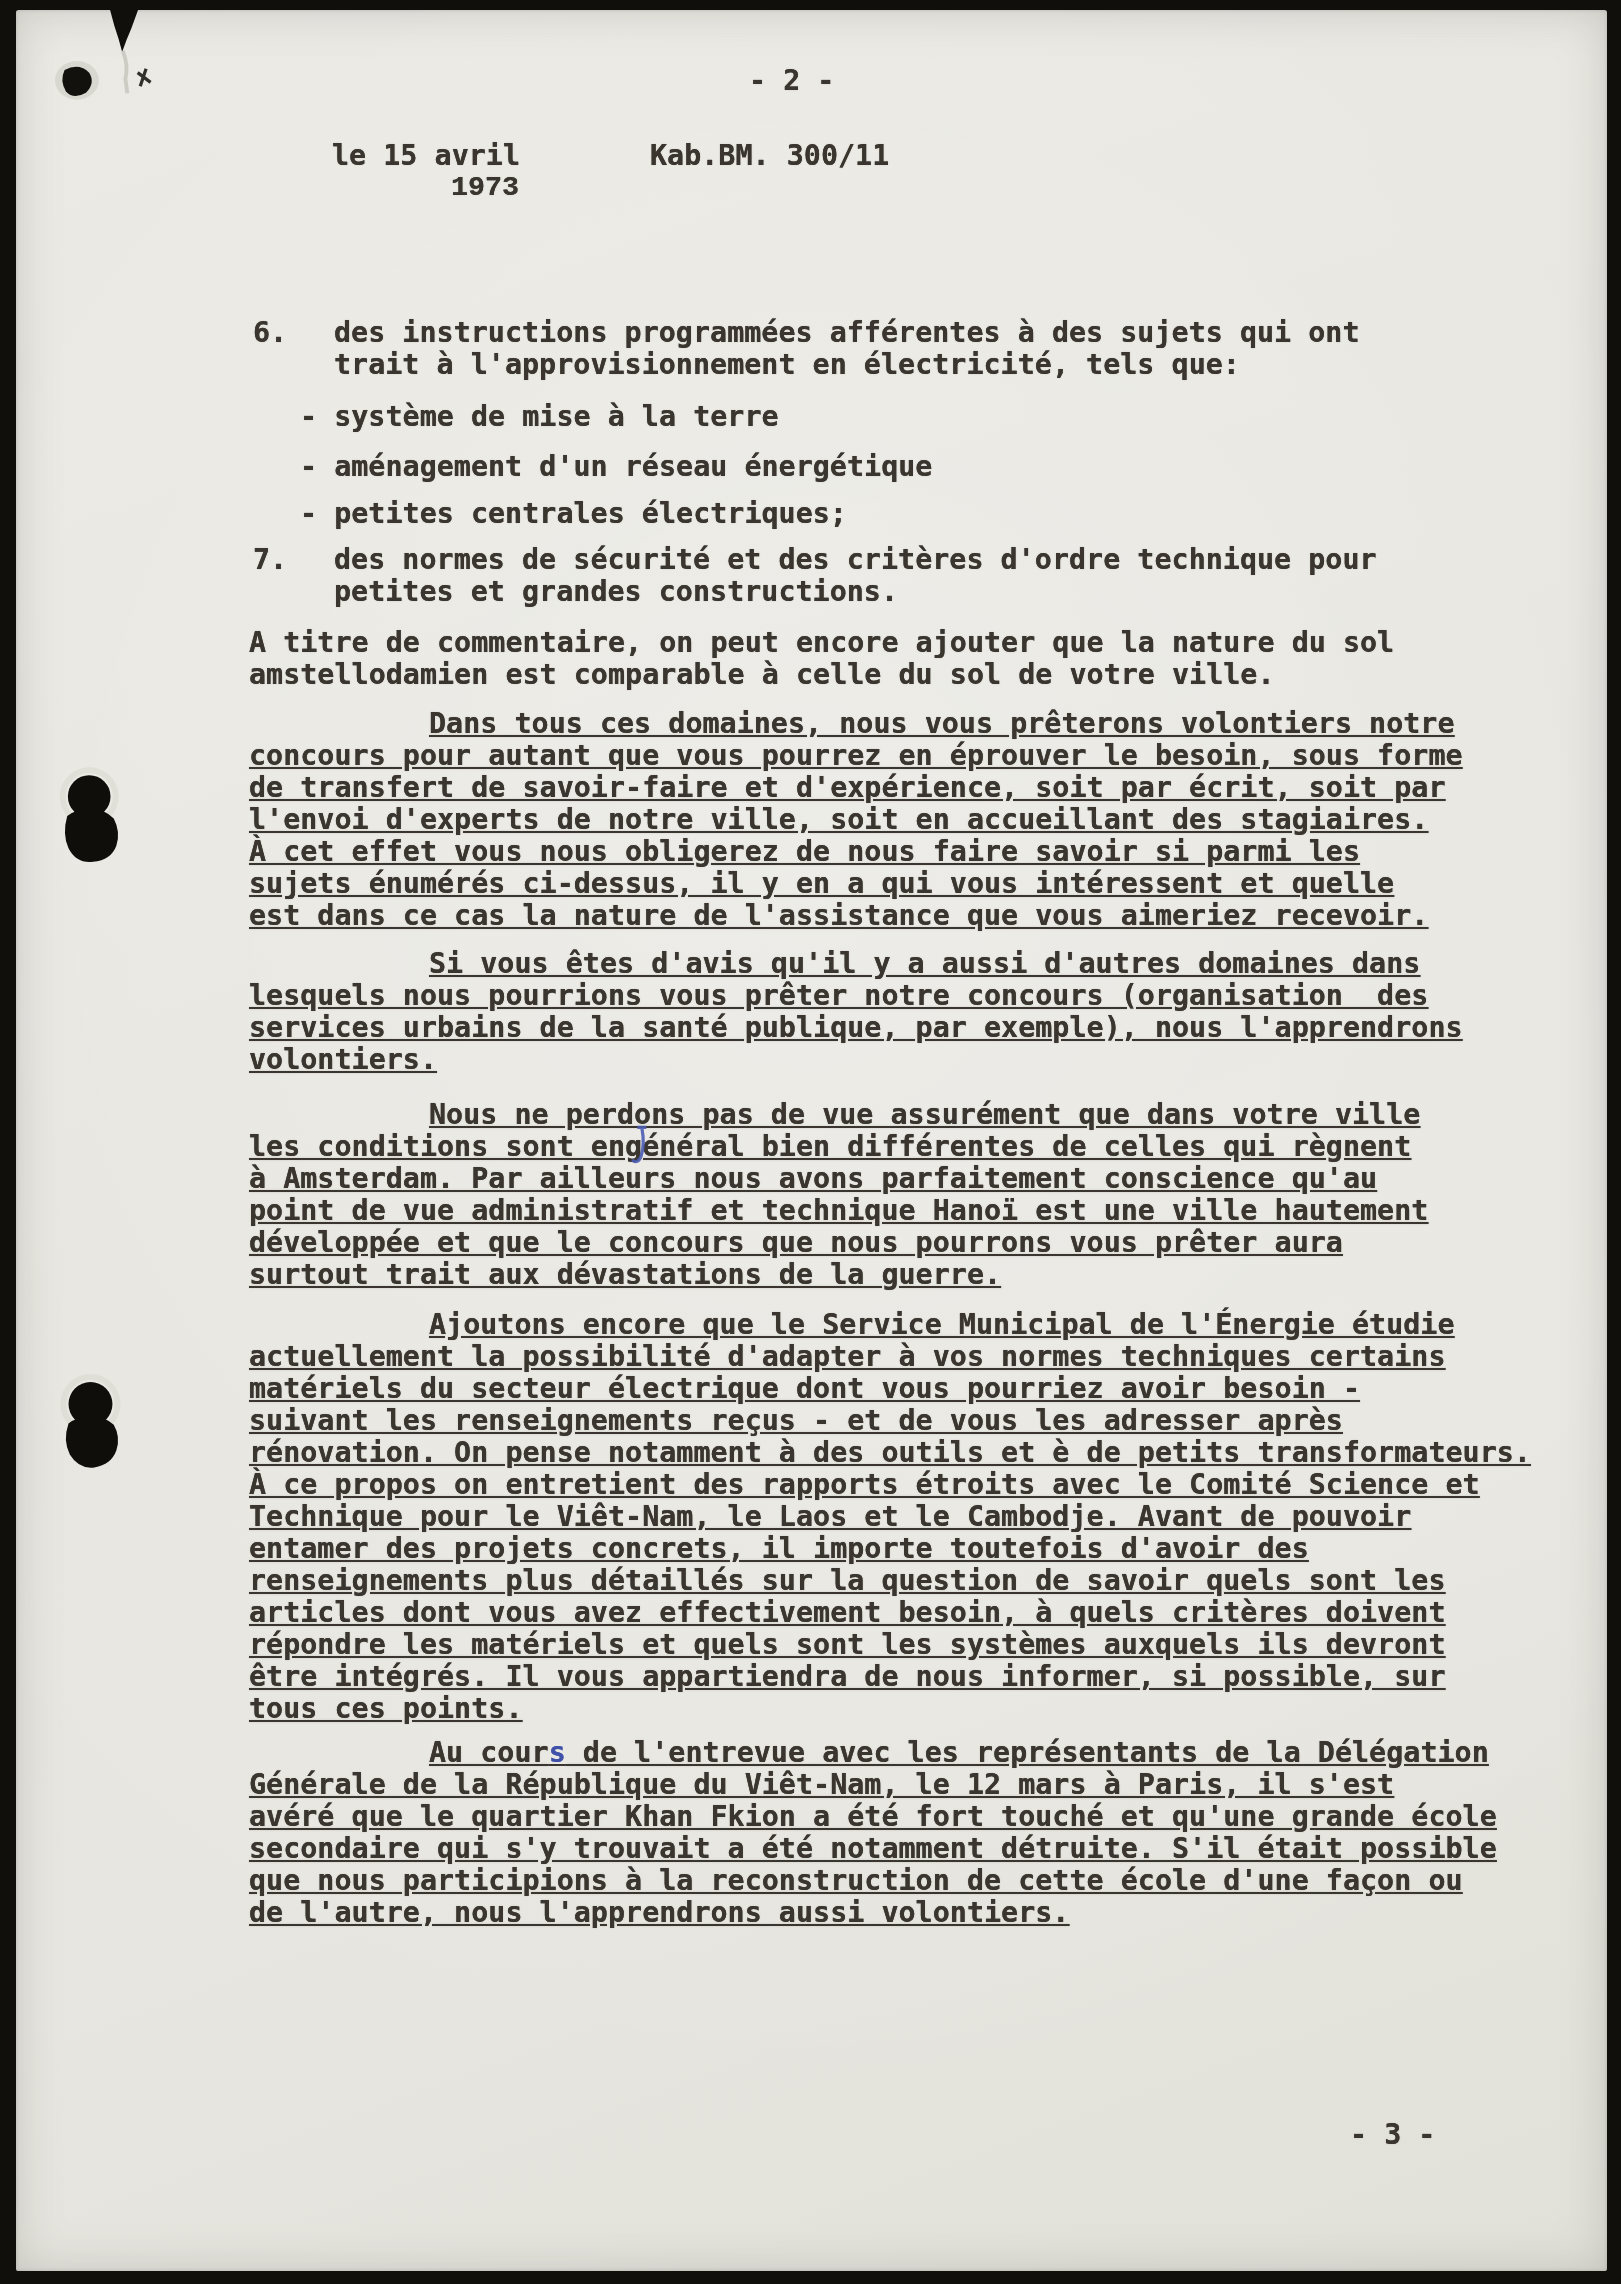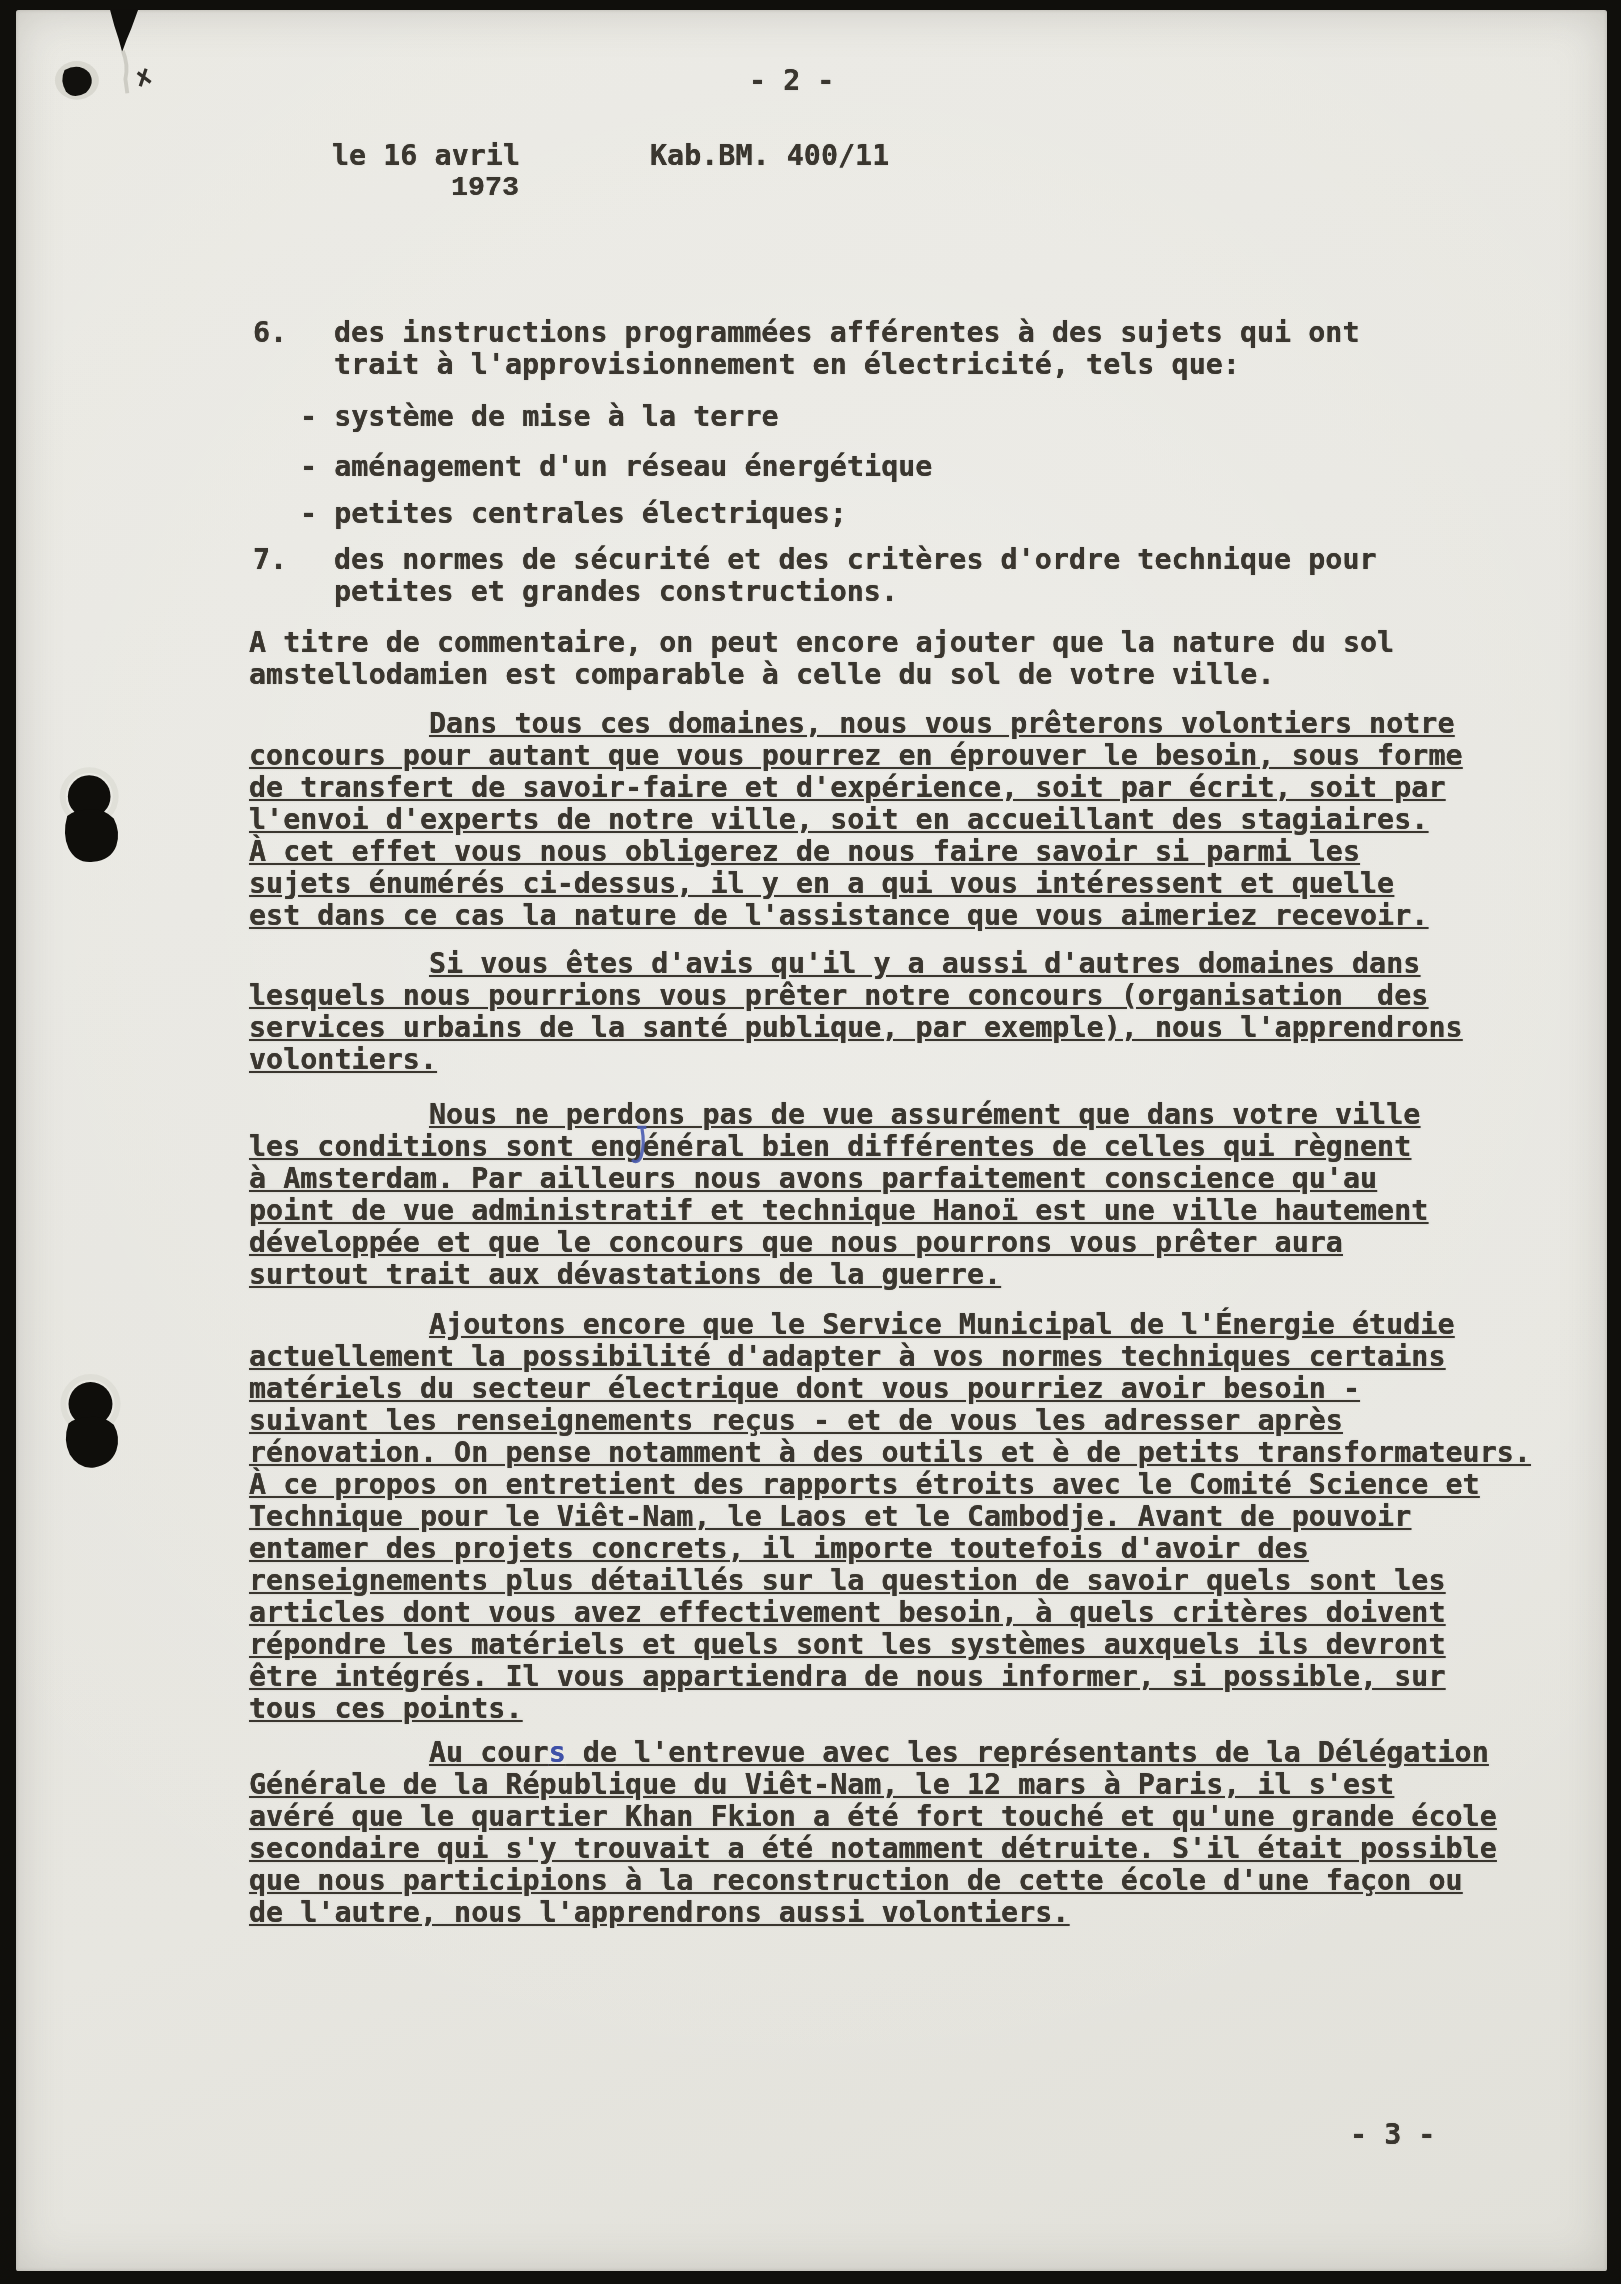--- a/index.html
+++ b/index.html
@@ -34,23 +34,23 @@
   .ink-blue{color:#3f51a8;text-shadow:0 0 0.6px rgba(63,81,168,0.9);}
   svg.artifacts{position:absolute;left:0;top:0;pointer-events:none;}
 </style>
 </head>
 <body>
 
 <div class="page"></div>
 
 <div class="textlayer">
   <div class="abs" style="left:749px;top:65px;">- 2 -</div>
-  <div class="abs" style="left:332px;top:140px;">le 16 avril</div>
+  <div class="abs" style="left:332px;top:140px;">le 15 avril</div>
   <div class="abs" style="left:451px;top:172px;font-family:Liberation Mono, monospace;">1973</div>
-  <div class="abs" style="left:650px;top:140px;">Kab.BM. 400/11</div>
+  <div class="abs" style="left:650px;top:140px;">Kab.BM. 300/11</div>
 
   <div id="body-blocks"><div class="block numbered" style="top: 317px;"><span class="num">6.</span><div class="lines"><div class="line">des instructions programmées afférentes à des sujets qui ont</div><div class="line">trait à l'approvisionnement en électricité, tels que:</div></div></div><div class="block bullet" style="top: 401px;"><div class="lines"><div class="line">- système de mise à la terre</div></div></div><div class="block bullet" style="top: 451px;"><div class="lines"><div class="line">- aménagement d'un réseau énergétique</div></div></div><div class="block bullet" style="top: 498px;"><div class="lines"><div class="line">- petites centrales électriques;</div></div></div><div class="block numbered" style="top: 544px;"><span class="num">7.</span><div class="lines"><div class="line">des normes de sécurité et des critères d'ordre technique pour</div><div class="line">petites et grandes constructions.</div></div></div><div class="block plain" style="top: 627px;"><div class="lines"><div class="line">A titre de commentaire, on peut encore ajouter que la nature du sol</div><div class="line">amstellodamien est comparable à celle du sol de votre ville.</div></div></div><div class="block indent" style="top: 708px;"><div class="lines"><div class="line">Dans tous ces domaines, nous vous prêterons volontiers notre</div><div class="line">concours pour autant que vous pourrez en éprouver le besoin, sous forme</div><div class="line">de transfert de savoir-faire et d'expérience, soit par écrit, soit par</div><div class="line">l'envoi d'experts de notre ville, soit en accueillant des stagiaires.</div><div class="line">À cet effet vous nous obligerez de nous faire savoir si parmi les</div><div class="line">sujets énumérés ci-dessus, il y en a qui vous intéressent et quelle</div><div class="line">est dans ce cas la nature de l'assistance que vous aimeriez recevoir.</div></div></div><div class="block indent" style="top: 948px;"><div class="lines"><div class="line">Si vous êtes d'avis qu'il y a aussi d'autres domaines dans</div><div class="line">lesquels nous pourrions vous prêter notre concours (organisation  des</div><div class="line">services urbains de la santé publique, par exemple), nous l'apprendrons</div><div class="line">volontiers.</div></div></div><div class="block indent" style="top: 1099px;"><div class="lines"><div class="line">Nous ne perdons pas de vue assurément que dans votre ville</div><div class="line">les conditions sont engénéral bien différentes de celles qui règnent</div><div class="line">à Amsterdam. Par ailleurs nous avons parfaitement conscience qu'au</div><div class="line">point de vue administratif et technique Hanoï est une ville hautement</div><div class="line">développée et que le concours que nous pourrons vous prêter aura</div><div class="line">surtout trait aux dévastations de la guerre.</div></div></div><div class="block indent" style="top: 1309px;"><div class="lines"><div class="line">Ajoutons encore que le Service Municipal de l'Énergie étudie</div><div class="line">actuellement la possibilité d'adapter à vos normes techniques certains</div><div class="line">matériels du secteur électrique dont vous pourriez avoir besoin -</div><div class="line">suivant les renseignements reçus - et de vous les adresser après</div><div class="line">rénovation. On pense notamment à des outils et è de petits transformateurs.</div><div class="line">À ce propos on entretient des rapports étroits avec le Comité Science et</div><div class="line">Technique pour le Viêt-Nam, le Laos et le Cambodje. Avant de pouvoir</div><div class="line">entamer des projets concrets, il importe toutefois d'avoir des</div><div class="line">renseignements plus détaillés sur la question de savoir quels sont les</div><div class="line">articles dont vous avez effectivement besoin, à quels critères doivent</div><div class="line">répondre les matériels et quels sont les systèmes auxquels ils devront</div><div class="line">être intégrés. Il vous appartiendra de nous informer, si possible, sur</div><div class="line">tous ces points.</div></div></div><div class="block indent" style="top: 1737px;"><div class="lines"><div class="line"><span>Au cour</span><span class="ink-blue">s</span><span> de l'entrevue avec les représentants de la Délégation</span></div><div class="line">Générale de la République du Viêt-Nam, le 12 mars à Paris, il s'est</div><div class="line">avéré que le quartier Khan Fkion a été fort touché et qu'une grande école</div><div class="line">secondaire qui s'y trouvait a été notamment détruite. S'il était possible</div><div class="line">que nous participions à la reconstruction de cette école d'une façon ou</div><div class="line">de l'autre, nous l'apprendrons aussi volontiers.</div></div></div></div>
 
   <div class="abs" style="left:1350px;top:2119px;">- 3 -</div>
 </div>
 
 <svg class="artifacts" width="1621" height="2284" viewBox="0 0 2508 3533">
 
   <path d="M170,14 L214,14 L203,44 Q195,62 189,80 Q184,60 177,40 Z" fill="#100f0c"></path>
   <path d="M190,78 Q199,100 194,122 L197,144" stroke="#c8c7be" stroke-width="6" fill="none" opacity="0.85"></path>

